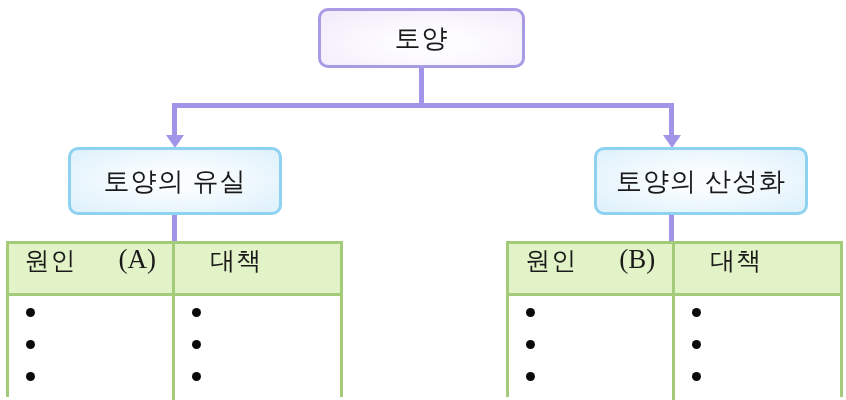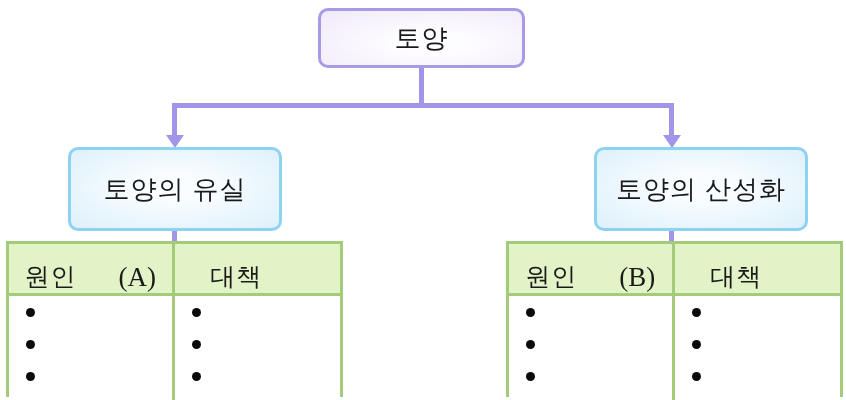--- a/index.html
+++ b/index.html
@@ -35,21 +35,21 @@
     z-index: 3;
   }
   .node-root {
     left: 318px; top: 8px; width: 207px; height: 60px;
     border: 3px solid var(--root-border);
     background: radial-gradient(ellipse at 55% 60%, #fdfcff 25%, #f1eafa 100%);
   }
   .node-branch {
     border: 3px solid var(--branch-border);
     background: radial-gradient(ellipse at 50% 48%, #f9fdff 22%, #ddf0fb 100%);
-    width: 214px; height: 84px; top: 147px;
+    width: 214px; height: 68px; top: 147px;
   }
   .node-branch-left  { left: 68px; }
   .node-branch-right { left: 594px; }
   
   .line {
     position: absolute;
     background: var(--connector);
     z-index: 1;
   }
   .stem-root   { left: 419px; top: 66px; width: 5px; height: 40px; }
@@ -80,21 +80,21 @@
     grid-template-columns: 1fr 1fr;
     grid-template-rows: 52px 1fr;
     z-index: 2;
   }
   .ctable-left  { left: 6px; }
   .ctable-right { left: 506px; }
   .th {
     background: var(--header-fill);
     border-bottom: 3px solid var(--table-border);
     display: flex;
-    align-items: flex-end;
+    align-items: flex-start;
     justify-content: center;
     font-size: 25px;
     color: var(--text);
     letter-spacing: 1px;
     gap: 42px;
   }
   .th-first, .td-first { border-right: 3px solid var(--table-border); }
   .serif-var {
     font-family: "Liberation Serif", "DejaVu Serif", serif;
     font-size: 27px;

